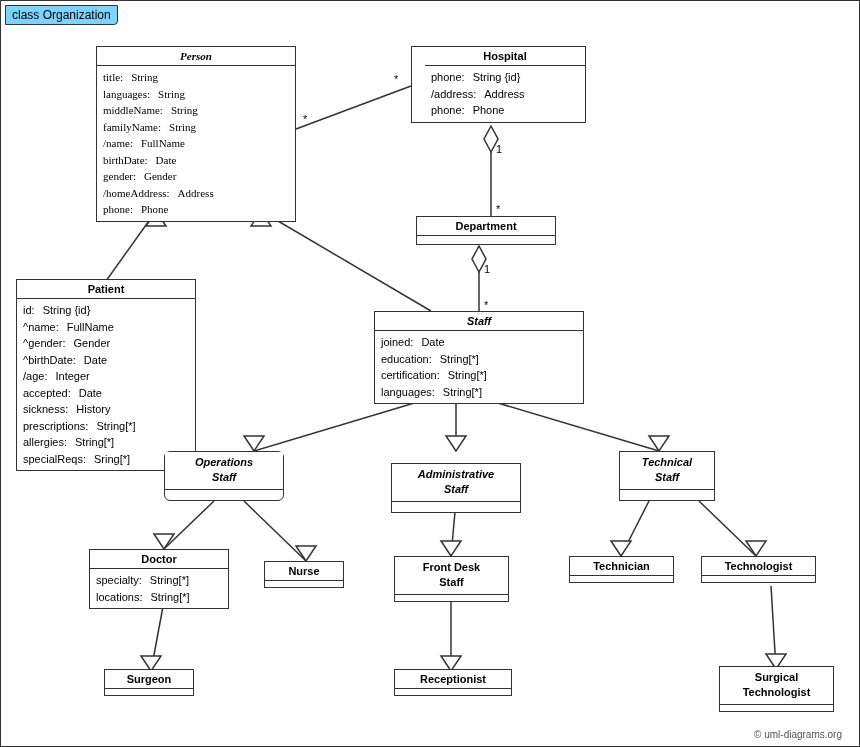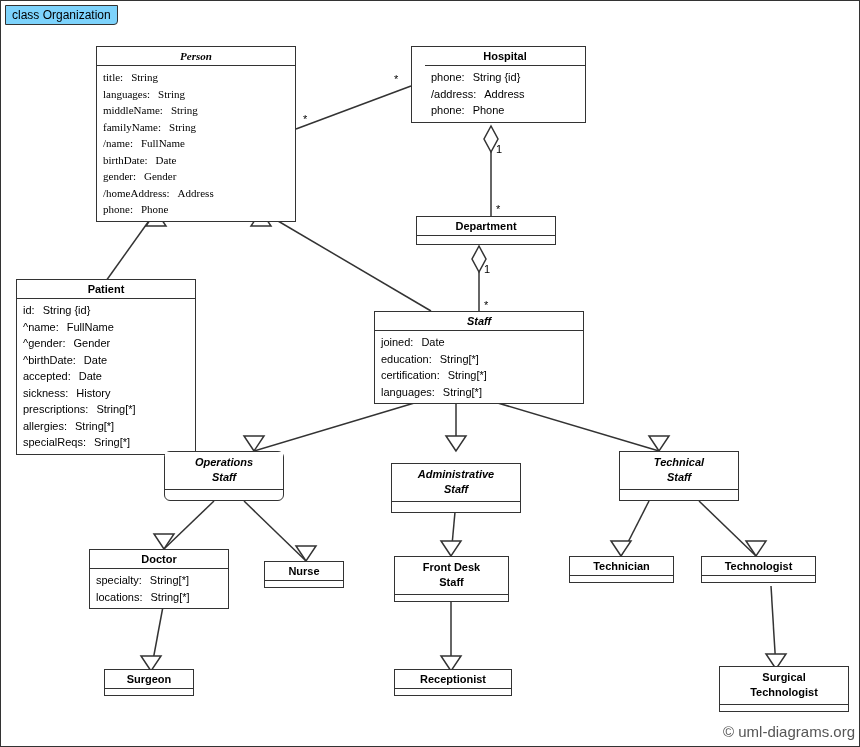--- a/index.html
+++ b/index.html
@@ -58,22 +58,22 @@
     svg.connections {
       position: absolute;
       top: 0; left: 0;
       width: 860px;
       height: 747px;
       pointer-events: none;
     }
     .copyright {
       position: absolute;
       bottom: 6px;
-      right: 4px;
-      font-size: 15px;
+      right: 17px;
+      font-size: 10px;
       color: #555;
     }
   </style>
 </head>
 <body>
 
 <div id="canvas">
   <div class="diagram-label">class Organization</div>
 
   <svg class="connections">
@@ -240,20 +240,24 @@
         </div>
       <div class="attr-row">
           <span class="attr-name">^gender:</span>
           <span class="attr-type">Gender</span>
         </div>
       <div class="attr-row">
           <span class="attr-name">^birthDate:</span>
           <span class="attr-type">Date</span>
         </div>
       <div class="attr-row">
+          <span class="attr-name">/age:</span>
+          <span class="attr-type">Integer</span>
+        </div>
+      <div class="attr-row">
           <span class="attr-name">accepted:</span>
           <span class="attr-type">Date</span>
         </div>
       <div class="attr-row">
           <span class="attr-name">sickness:</span>
           <span class="attr-type">History</span>
         </div>
       <div class="attr-row">
           <span class="attr-name">prescriptions:</span>
           <span class="attr-type">String[*]</span>
@@ -272,21 +276,21 @@
   <div class="uml-box" style="left:163px; top:450px; width:120px; min-height:50px;border-radius:6px;">
     <div class="box-title" style="line-height:1.4;"><em>Operations<br>Staff</em></div>
     <div class="box-attrs" style="min-height:4px;"></div>
   </div>
 
   <div class="uml-box" style="left:390px; top:462px; width:130px; min-height:50px;">
     <div class="box-title" style="line-height:1.4;"><em>Administrative<br>Staff</em></div>
     <div class="box-attrs" style="min-height:4px;"></div>
   </div>
 
-  <div class="uml-box" style="left:618px; top:450px; width:120px; min-height:50px;">
+  <div class="uml-box" style="left:618px; top:450px; width:96px; min-height:50px;">
     <div class="box-title" style="line-height:1.4;"><em>Technical<br>Staff</em></div>
     <div class="box-attrs" style="min-height:4px;"></div>
   </div>
 
   <div class="uml-box" style="left:88px; top:548px; width:140px;">
     <div class="box-title normal">Doctor</div>
     <div class="box-attrs">
       <div class="attr-row">
           <span class="attr-name">specialty:</span>
           <span class="attr-type">String[*]</span>
@@ -321,19 +325,19 @@
   <div class="uml-box" style="left:103px; top:668px; width:90px;">
     <div class="box-title normal">Surgeon</div>
     <div class="box-attrs" style="min-height:4px;"></div>
   </div>
 
   <div class="uml-box" style="left:393px; top:668px; width:118px;">
     <div class="box-title normal">Receptionist</div>
     <div class="box-attrs" style="min-height:4px;"></div>
   </div>
 
-  <div class="uml-box" style="left:718px; top:665px; width:130px; min-height:42px;">
+  <div class="uml-box" style="left:718px; top:665px; width:115px; min-height:42px;">
     <div class="box-title normal" style="line-height:1.4;">Surgical<br>Technologist</div>
     <div class="box-attrs" style="min-height:4px;"></div>
   </div>
 
   <div class="copyright">© uml-diagrams.org</div>
 </div>
 
 </body></html>

